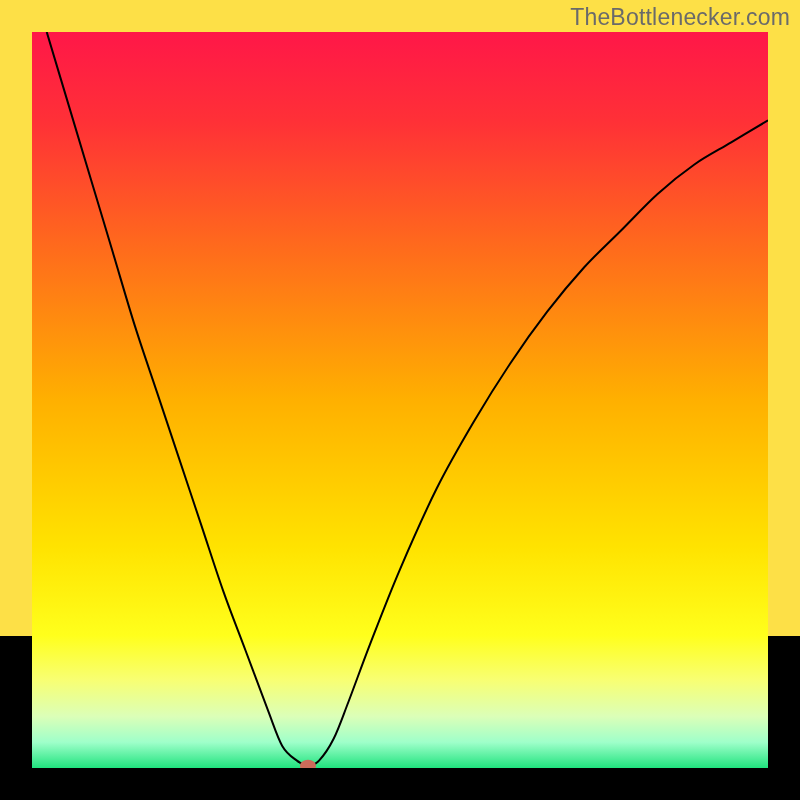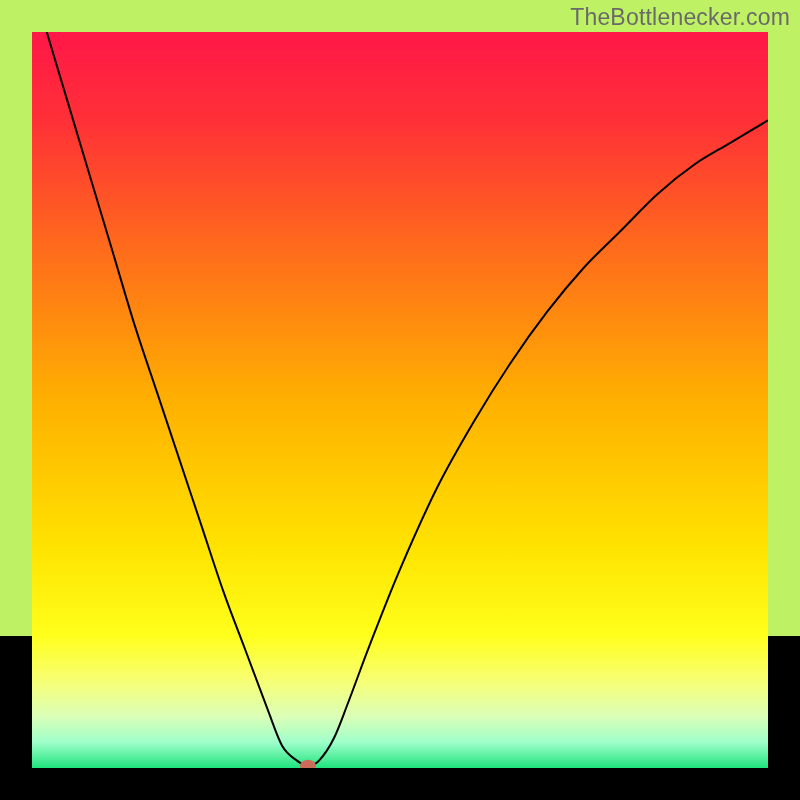--- a/index.html
+++ b/index.html
@@ -10,21 +10,21 @@
     background: #000;
     overflow: hidden;
     font-family: Arial, Helvetica, sans-serif;
   }
   .frame {
     position: absolute;
     left: 0;
     top: 0;
     width: 800px;
     height: 636px;
-    background: #bef264;
+    background: #fde047;
   }
   .plot-area {
     position: absolute;
     left: 32px;
     top: 32px;
     width: 736px;
     height: 736px;
     overflow: hidden;
   }
   .gradient-bg {

